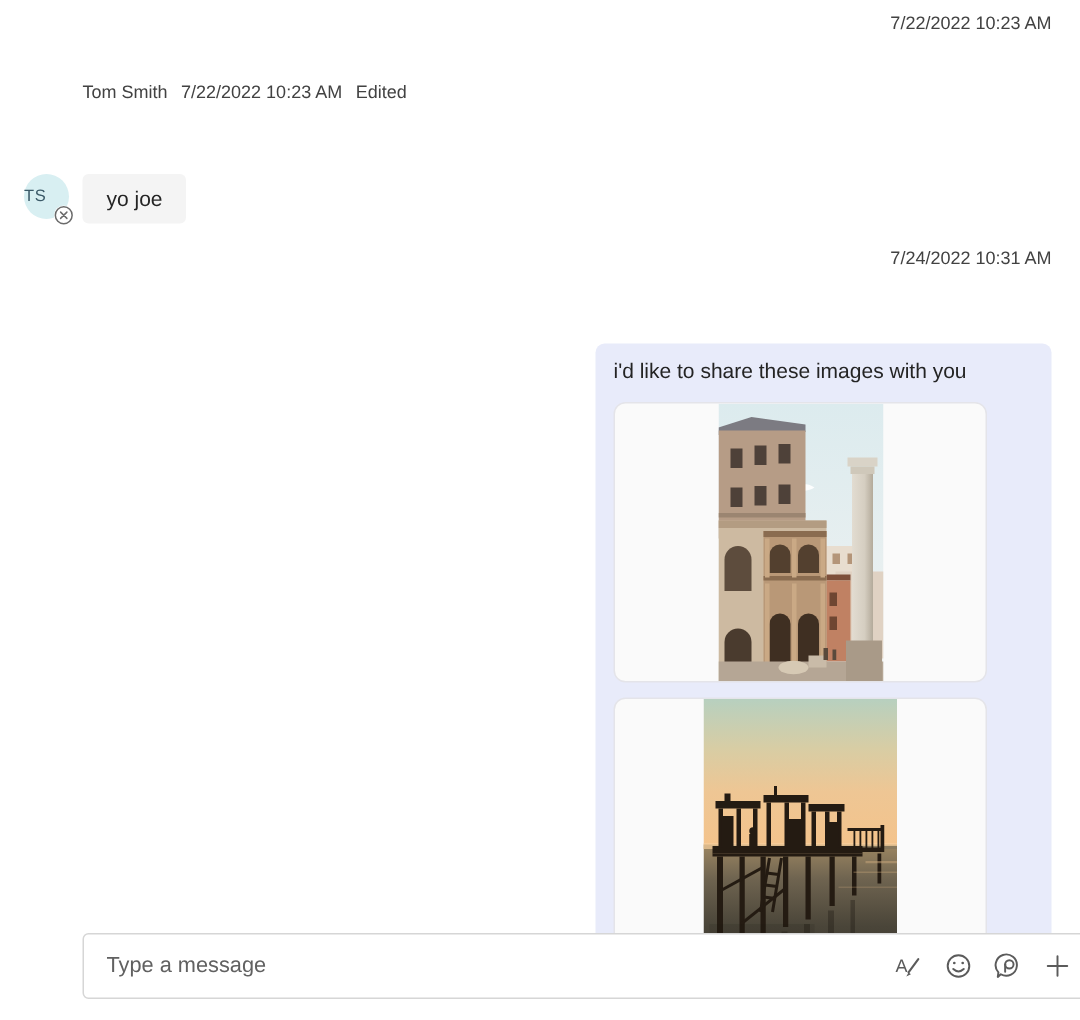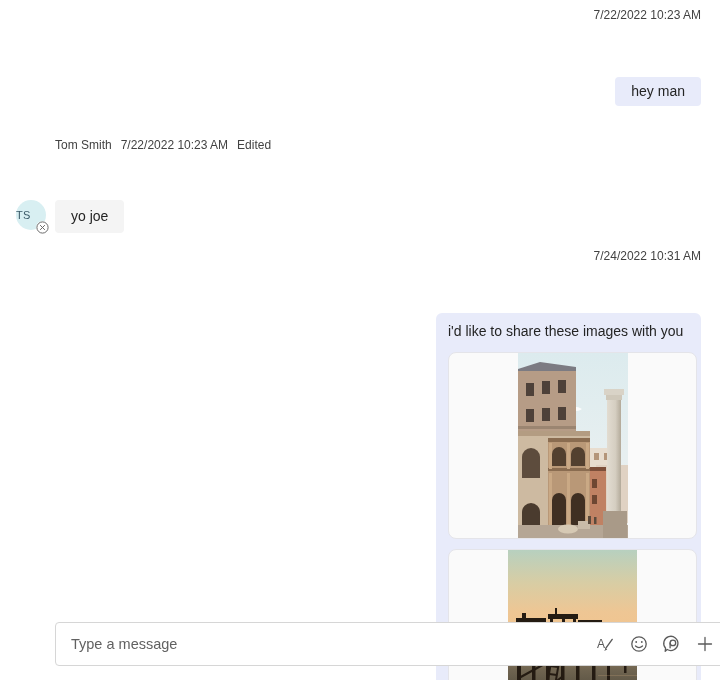--- a/index.html
+++ b/index.html
@@ -26,21 +26,21 @@
   .in-header{display:flex; gap:9px; margin-left:39px; font-size:12px; line-height:14px; color:var(--timestamp-text);}
   .in-body{display:flex; align-items:flex-start; margin-top:3px;}
   .avatar{position:relative; width:30px; height:30px; border-radius:50%;
           background:var(--avatar-bg); color:var(--avatar-text);
           display:flex; align-items:center; justify-content:flex-start;
           font-size:11px; letter-spacing:.4px; flex:0 0 30px;}
   .presence{position:absolute; right:-3px; bottom:-4px; width:13px; height:13px;
             background:#fff; border-radius:50%; display:flex; align-items:center; justify-content:center;}
   .in-body .in-bubble{margin-left:9px;text-align:right;}
   .row3{margin-top:16px;}
-  .row3 .big-bubble{margin-top:5px; width:265px; background:var(--outgoing-bubble);
+  .row3 .big-bubble{margin-top:5px; width:304px; background:var(--outgoing-bubble);
                     border-radius:6px; padding:8px 12px 6px;}
   .big-bubble .msg-text{font-size:14px; line-height:20px; color:var(--message-text); margin-bottom:11px;}
   .img-card{width:249px; background:var(--card-bg); border:1px solid var(--card-border);
             border-radius:8px; overflow:hidden; display:flex; justify-content:center;}
   .img-card + .img-card{margin-top:10px;}
   .img-card svg{display:block;}
   .composer{position:absolute; left:55px; top:622px; width:720px; height:44px;
             border:1px solid var(--composer-border); border-radius:4px; background:#fff;
             display:flex; align-items:center;}
   .composer input{flex:1; border:none; outline:none; background:transparent;
@@ -53,23 +53,20 @@
   .vdiv{width:1px; height:26px; background:#DADADA;}
 </style>
 </head>
 <body>
 
 <div class="chat">
   <div class="msg-list">
 
     <div class="row out row1">
       <div class="ts">7/22/2022 10:23 AM</div>
-      <div class="bubble out-bubble">
-        <span>hey man</span>
-      </div>
     </div>
 
     <div class="row row2">
       <div class="in-header">
         <span>Tom Smith</span>
         <span>7/22/2022 10:23 AM</span>
         <span>Edited</span>
       </div>
       <div class="in-body">
         <div class="avatar">

